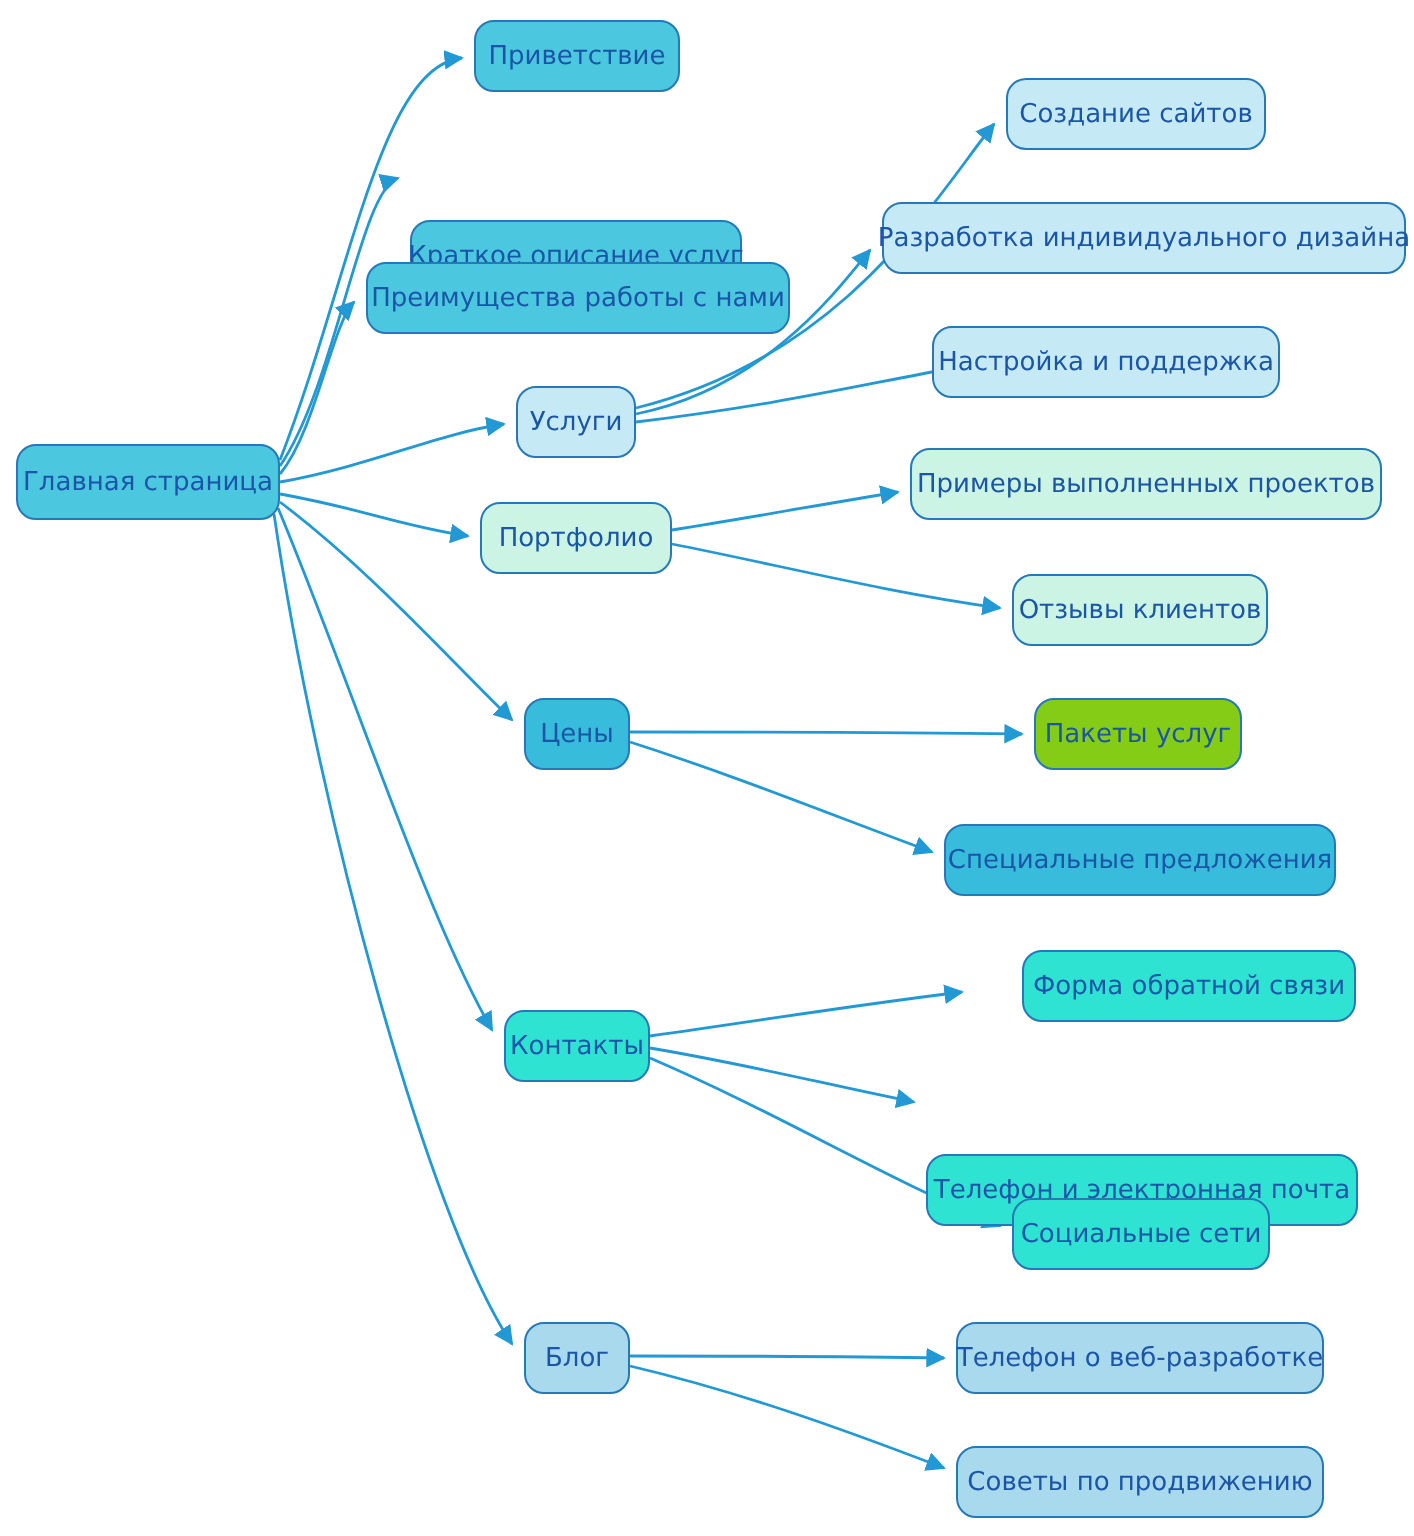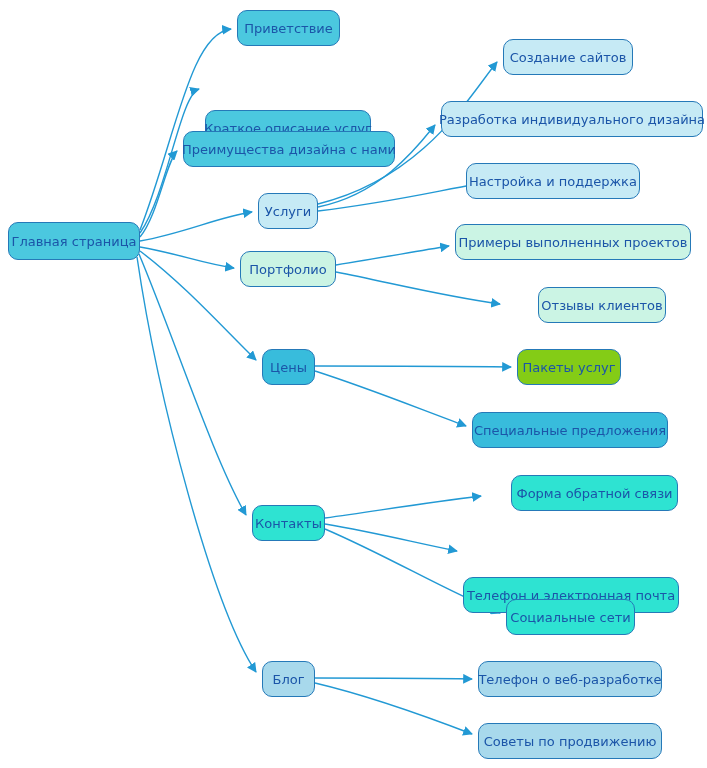--- a/index.html
+++ b/index.html
@@ -52,28 +52,28 @@
     <path class="edge" marker-end="url(#arrowhead)" d="M325,518 C382,510 424,503 481,496"></path>
     <path class="edge" marker-end="url(#arrowhead)" d="M325,524 C378,533 412,542 457,551"></path>
     <path class="edge" marker-end="url(#arrowhead)" d="M325,529 C390,557 440,588 500,613"></path>
     <path class="edge" marker-end="url(#arrowhead)" d="M315,678 C370,678 420,678 472,679"></path>
     <path class="edge" marker-end="url(#arrowhead)" d="M315,683 C370,696 420,714 472,734"></path>
   </svg>
 
   <div class="node" style="left: 8px; top: 222px; width: 132px; height: 38px; background: rgb(75, 200, 223);">Главная страница</div>
   <div class="node" style="left: 237px; top: 10px; width: 103px; height: 36px; background: rgb(75, 200, 223);">Приветствие</div>
   <div class="node" style="left: 205px; top: 70px; width: 166px; height: 36px; background: rgb(75, 200, 223); margin-top: 40px;">Краткое описание услуг</div>
-  <div class="node" style="left: 183px; top: 131px; width: 212px; height: 36px; background: rgb(75, 200, 223);">Преимущества дизайна с нами</div>
+  <div class="node" style="left: 183px; top: 131px; width: 212px; height: 36px; background: rgb(75, 200, 223);">Преимущества работы с нами</div>
   <div class="node" style="left: 258px; top: 193px; width: 60px; height: 36px; background: rgb(198, 234, 245);">Услуги</div>
   <div class="node" style="left: 503px; top: 39px; width: 130px; height: 36px; background: rgb(198, 234, 245);">Создание сайтов</div>
   <div class="node" style="left: 441px; top: 101px; width: 262px; height: 36px; background: rgb(198, 234, 245);">Разработка индивидуального дизайна</div>
   <div class="node" style="left: 466px; top: 163px; width: 174px; height: 36px; background: rgb(198, 234, 245);">Настройка и поддержка</div>
   <div class="node" style="left: 240px; top: 251px; width: 96px; height: 36px; background: rgb(203, 244, 228);">Портфолио</div>
   <div class="node" style="left: 455px; top: 224px; width: 236px; height: 36px; background: rgb(203, 244, 228);">Примеры выполненных проектов</div>
-  <div class="node" style="left: 506px; top: 287px; width: 128px; height: 36px; background: rgb(203, 244, 228); margin-left: 32px;">Отзывы клиентов</div>
+  <div class="node" style="left: 506px; top: 287px; width: 128px; height: 36px; background: rgb(203, 244, 228);">Отзывы клиентов</div>
   <div class="node" style="left: 262px; top: 349px; width: 53px; height: 36px; background: rgb(56, 188, 220);">Цены</div>
   <div class="node" style="left: 517px; top: 349px; width: 104px; height: 36px; background: #84cc16;">Пакеты услуг</div>
   <div class="node" style="left: 472px; top: 412px; width: 196px; height: 36px; background: rgb(56, 188, 220);">Специальные предложения</div>
   <div class="node" style="left: 252px; top: 505px; width: 73px; height: 36px; background: rgb(46, 227, 210);">Контакты</div>
   <div class="node" style="left: 487px; top: 475px; width: 167px; height: 36px; background: rgb(46, 227, 210); margin-left: 24px;">Форма обратной связи</div>
   <div class="node" style="left: 463px; top: 537px; width: 216px; height: 36px; background: rgb(46, 227, 210); margin-top: 40px;">Телефон и электронная почта</div>
   <div class="node" style="left: 506px; top: 599px; width: 129px; height: 36px; background: rgb(46, 227, 210);">Социальные сети</div>
   <div class="node" style="left: 262px; top: 661px; width: 53px; height: 36px; background: rgb(168, 217, 236);">Блог</div>
   <div class="node" style="left: 478px; top: 661px; width: 184px; height: 36px; background: rgb(168, 217, 236);">Телефон о веб-разработке</div>
   <div class="node" style="left: 478px; top: 723px; width: 184px; height: 36px; background: rgb(168, 217, 236);">Советы по продвижению</div>

